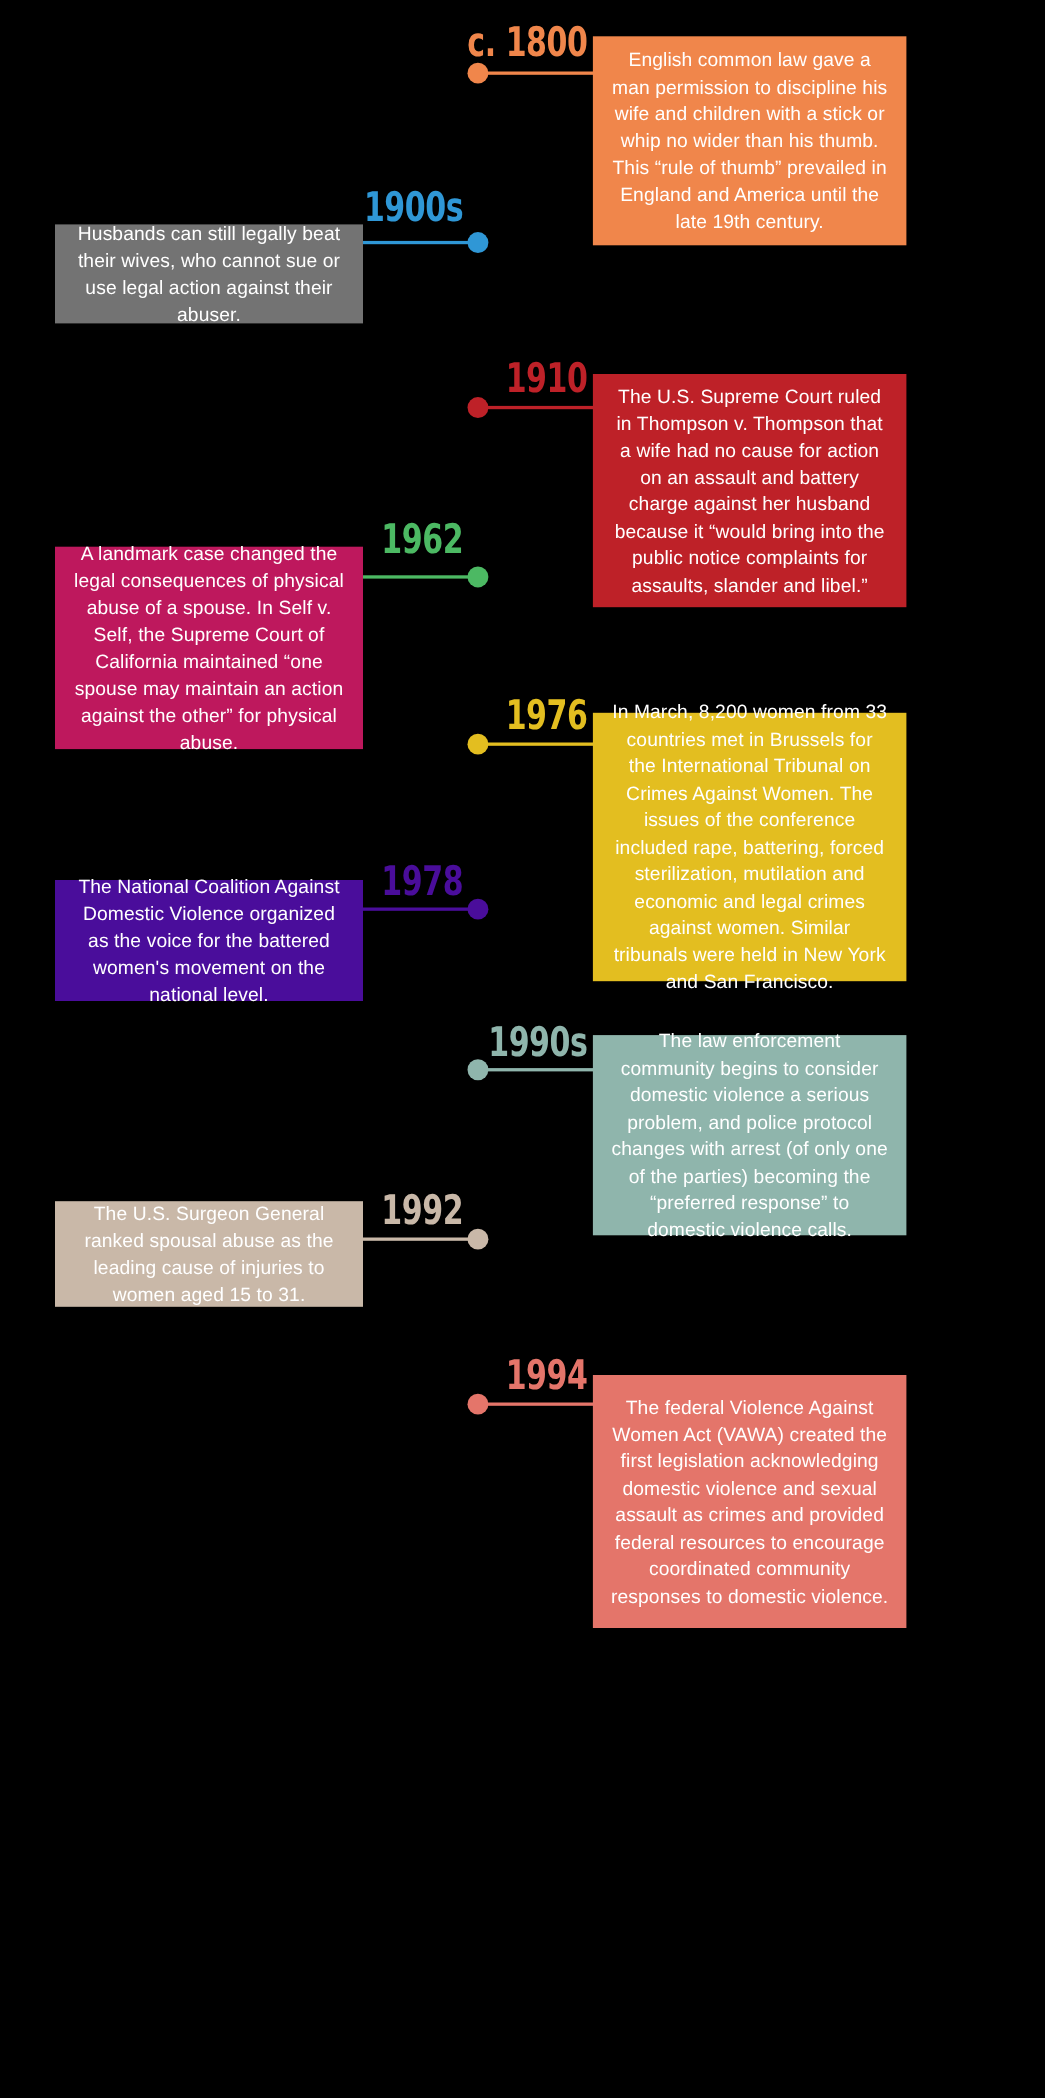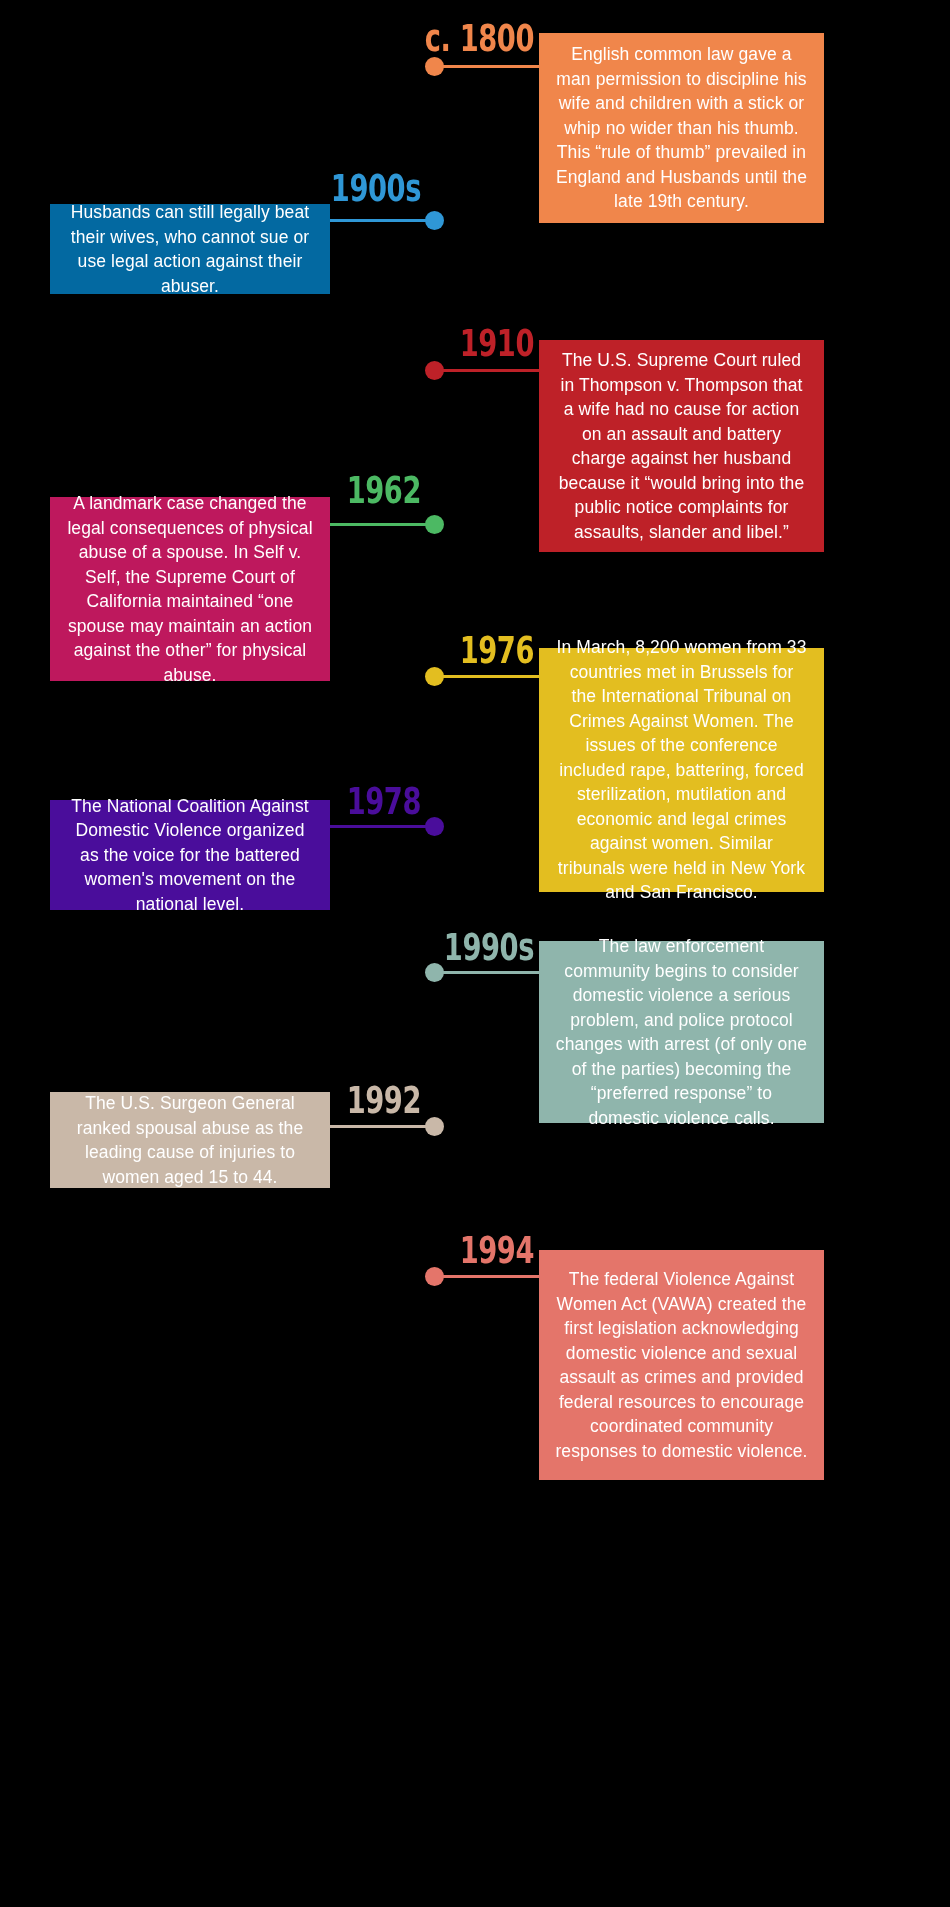--- a/index.html
+++ b/index.html
@@ -55,27 +55,27 @@
   }
 </style>
 </head>
 <body>
 
 <div id="timeline" style="background: rgb(0, 0, 0); width: 950px; height: 1907px;">
     <div class="entry">
       <div class="conn" style="background: rgb(240, 134, 75); top: 65px; left: 399px; width: 206px;"></div>
       <div class="dot" style="background: rgb(240, 134, 75); top: 57px; left: 381px;"></div>
       <div class="year right" style="color: rgb(240, 134, 75); top: 20px; left: 0px; width: 490px;">c. 1800</div>
-      <div class="box right" style="background: rgb(240, 134, 75); top: 33px; height: 190px; display: flex; align-items: center; justify-content: center; left: 495px; width: 285px;">English common law gave a man permission to discipline his wife and children with a stick or whip no wider than his thumb. This “rule of thumb” prevailed in England and Husbands until the late 19th century.</div>
+      <div class="box right" style="background: rgb(240, 134, 75); top: 33px; height: 190px; display: flex; align-items: center; justify-content: center; left: 495px; width: 285px;">English common law gave a man permission to discipline his wife and children with a stick or whip no wider than his thumb. This “rule of thumb” prevailed in England and America until the late 19th century.</div>
     </div>
     <div class="entry">
       <div class="conn" style="background: rgb(47, 151, 214); top: 219px; left: 285px; width: 114px;"></div>
       <div class="dot" style="background: rgb(47, 151, 214); top: 211px; left: 381px;"></div>
       <div class="year left" style="color: rgb(47, 151, 214); top: 170px; left: 0px; width: 377px;">1900s</div>
-      <div class="box left" style="background: #0369a1; top: 204px; height: 90px; display: flex; align-items: center; justify-content: center; left: 6px; width: 280px;">Husbands can still legally beat their wives, who cannot sue or use legal action against their abuser.</div>
+      <div class="box left" style="background: #737373; top: 204px; height: 90px; display: flex; align-items: center; justify-content: center; left: 6px; width: 280px;">Husbands can still legally beat their wives, who cannot sue or use legal action against their abuser.</div>
     </div>
     <div class="entry">
       <div class="conn" style="background: rgb(190, 33, 40); top: 369px; left: 399px; width: 206px;"></div>
       <div class="dot" style="background: rgb(190, 33, 40); top: 361px; left: 381px;"></div>
       <div class="year right" style="color: rgb(190, 33, 40); top: 325px; left: 0px; width: 490px;">1910</div>
       <div class="box right" style="background: rgb(190, 33, 40); top: 340px; height: 212px; display: flex; align-items: center; justify-content: center; left: 495px; width: 285px;">The U.S. Supreme Court ruled in Thompson v. Thompson that a wife had no cause for action on an assault and battery charge against her husband because it “would bring into the public notice complaints for assaults, slander and libel.”</div>
     </div>
     <div class="entry">
       <div class="conn" style="background: rgb(76, 185, 99); top: 523px; left: 285px; width: 114px;"></div>
       <div class="dot" style="background: rgb(76, 185, 99); top: 515px; left: 381px;"></div>
@@ -97,21 +97,21 @@
     <div class="entry">
       <div class="conn" style="background: rgb(143, 181, 172); top: 971px; left: 399px; width: 206px;"></div>
       <div class="dot" style="background: rgb(143, 181, 172); top: 963px; left: 381px;"></div>
       <div class="year right" style="color: rgb(143, 181, 172); top: 929px; left: 0px; width: 490px;">1990s</div>
       <div class="box right" style="background: rgb(143, 181, 172); top: 941px; height: 182px; display: flex; align-items: center; justify-content: center; left: 495px; width: 285px;">The law enforcement community begins to consider domestic violence a serious problem, and police protocol changes with arrest (of only one of the parties) becoming the “preferred response” to domestic violence calls.</div>
     </div>
     <div class="entry">
       <div class="conn" style="background: rgb(201, 184, 168); top: 1125px; left: 285px; width: 114px;"></div>
       <div class="dot" style="background: rgb(201, 184, 168); top: 1117px; left: 381px;"></div>
       <div class="year left" style="color: rgb(201, 184, 168); top: 1082px; left: 0px; width: 377px;">1992</div>
-      <div class="box left" style="background: rgb(201, 184, 168); top: 1092px; height: 96px; display: flex; align-items: center; justify-content: center; left: 6px; width: 280px;">The U.S. Surgeon General ranked spousal abuse as the leading cause of injuries to women aged 15 to 44.</div>
+      <div class="box left" style="background: rgb(201, 184, 168); top: 1092px; height: 96px; display: flex; align-items: center; justify-content: center; left: 6px; width: 280px;">The U.S. Surgeon General ranked spousal abuse as the leading cause of injuries to women aged 15 to 31.</div>
     </div>
     <div class="entry">
       <div class="conn" style="background: rgb(228, 117, 106); top: 1275px; left: 399px; width: 206px;"></div>
       <div class="dot" style="background: rgb(228, 117, 106); top: 1267px; left: 381px;"></div>
       <div class="year right" style="color: rgb(228, 117, 106); top: 1232px; left: 0px; width: 490px;">1994</div>
       <div class="box right" style="background: rgb(228, 117, 106); top: 1250px; height: 230px; display: flex; align-items: center; justify-content: center; left: 495px; width: 285px;">The federal Violence Against Women Act (VAWA) created the first legislation acknowledging domestic violence and sexual assault as crimes and provided federal resources to encourage coordinated community responses to domestic violence.</div>
     </div>
   </div>
 
 </body></html>

